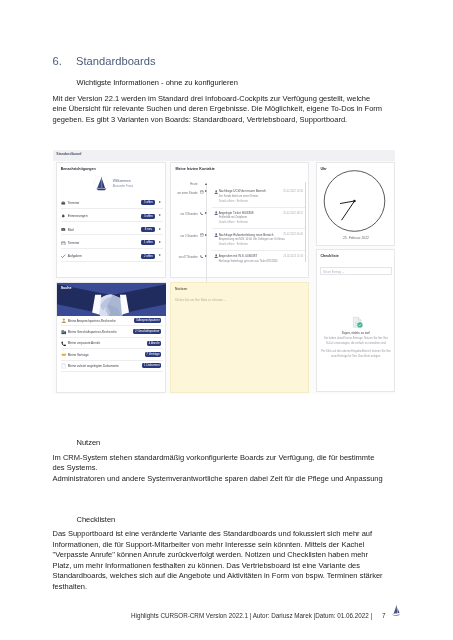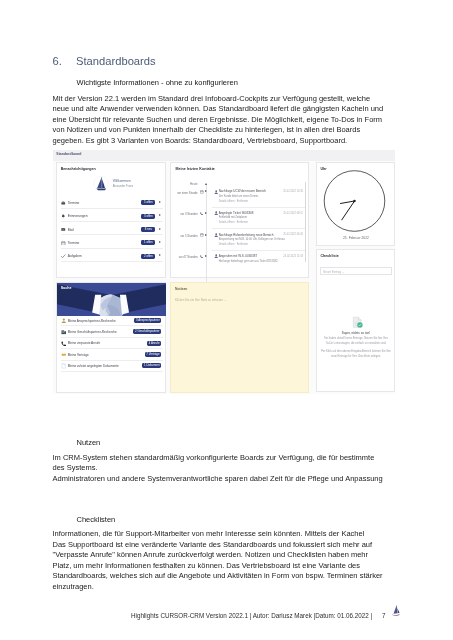--- a/index.html
+++ b/index.html
@@ -42,23 +42,21 @@
 <div class="page">
 
   <div class="h1">
     <span class="num">6.</span><span>Standardboards</span>
   </div>
 
   <div class="bold-head" style="top:78px">Wichtigste Informationen - ohne zu konfigurieren</div>
 
   <div class="para" id="p1" style="top:93.5px">
       <span class="ln jx">Mit der Version 22.1 werden im Standard drei Infoboard-Cockpits zur Verfügung gestellt, welche</span>
-      <span class="ln jx">neue und alte Anwender verwenden können. Das Standardboard liefert die gängigsten Kacheln und</span>
       <span class="ln jx">eine Übersicht für relevante Suchen und deren Ergebnisse. Die Möglichkeit, eigene To-Dos in Form</span>
-      <span class="ln jx">von Notizen und von Punkten innerhalb der Checkliste zu hinterlegen, ist in allen drei Boards</span>
       <span class="ln">gegeben. Es gibt 3 Varianten von Boards: Standardboard, Vertriebsboard, Supportboard.</span>
     </div>
 
   <div class="shot" id="shot">
     <div class="tabbar"></div>
     <div class="tablabel">Standardboard</div>
 
     <div class="card" style="left:2.7px;top:12px;width:110px;height:116px">
       <div class="card-title" style="left:4px;top:4px">Benachrichtigungen</div>
       <div id="notif-welcome">
@@ -324,26 +322,26 @@
 
   <div class="bold-head" style="top:438px">Nutzen</div>
   <div class="para" id="p2" style="top:452.5px">
       <span class="ln jx">Im CRM-System stehen standardmäßig vorkonfigurierte Boards zur Verfügung, die für bestimmte</span>
       <span class="ln">des Systems.</span>
       <span class="ln jx">Administratoren und andere Systemverantwortliche sparen dabei Zeit für die Pflege und Anpassung</span>
     </div>
 
   <div class="bold-head" style="top:514.5px">Checklisten</div>
   <div class="para" id="p3" style="top:529.3px">
+      <span class="ln jx">Das Supportboard ist eine veränderte Variante des Standardboards und fokussiert sich mehr auf</span>
       <span class="ln jx">Informationen, die für Support-Mitarbeiter von mehr Interesse sein könnten. Mittels der Kachel</span>
-      <span class="ln jx">Das Supportboard ist eine veränderte Variante des Standardboards und fokussiert sich mehr auf</span>
       <span class="ln jx">"Verpasste Anrufe" können Anrufe zurückverfolgt werden. Notizen und Checklisten haben mehr</span>
       <span class="ln jx">Platz, um mehr Informationen festhalten zu können. Das Vertriebsboard ist eine Variante des</span>
       <span class="ln jx">Standardboards, welches sich auf die Angebote und Aktivitäten in Form von bspw. Terminen stärker</span>
-      <span class="ln">einzutragen.</span>
+      <span class="ln">festhalten.</span>
     </div>
 
   <div class="footer">
     <span class="ftxt">Highlights CURSOR-CRM Version 2022.1 | Autor: Dariusz Marek |Datum: 01.06.2022 |</span>
     <span class="ftxt" style="padding-left:8px">7</span>
     <span class="footlogo">
         <svg width="10" height="13" viewBox="0 0 40 52" style="display:block">
           <path d="M22 2 L25 33 L10 35 Z" fill="#4c558e"></path>
           <path d="M25.5 12 L27 33 L34 31 Z" fill="#3a3f78"></path>
           <path d="M4 37 q16 8 32 -2 l-4 6 q-14 6 -26 -1 z" fill="#9d6f80"></path>

